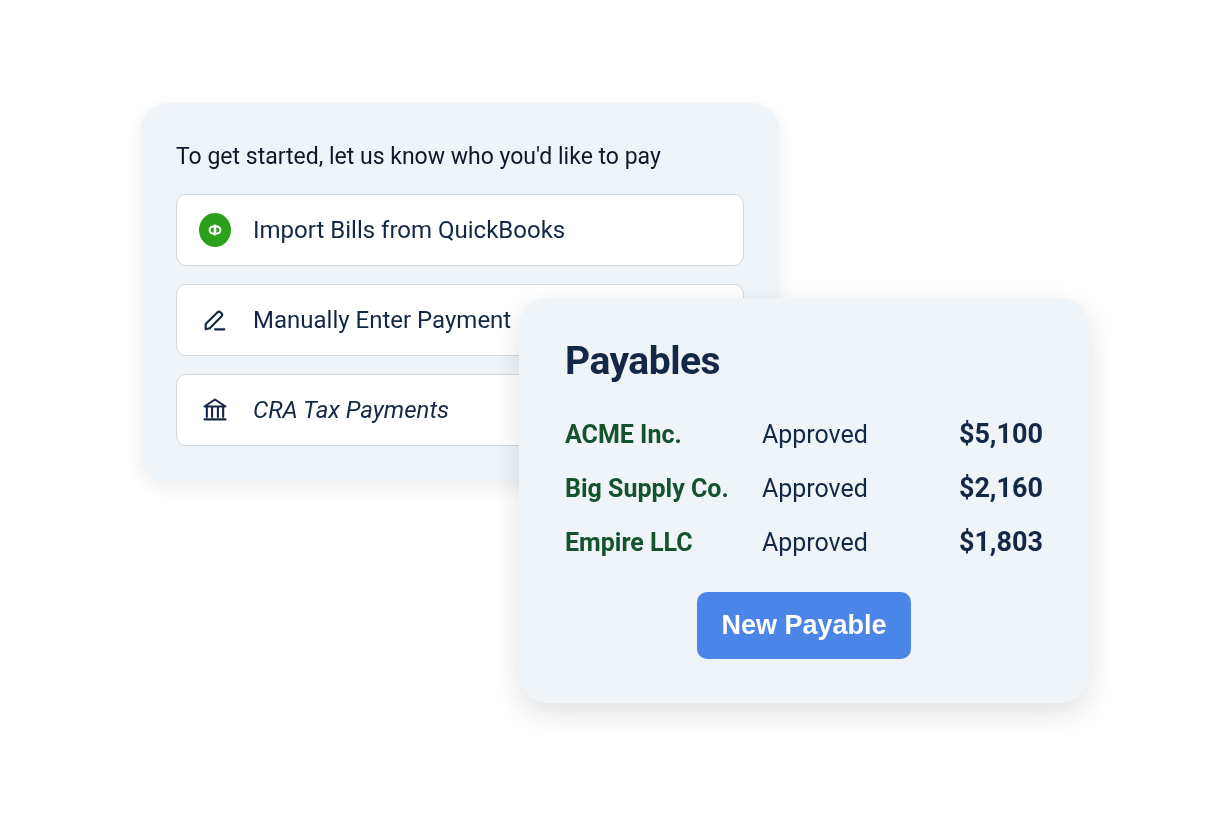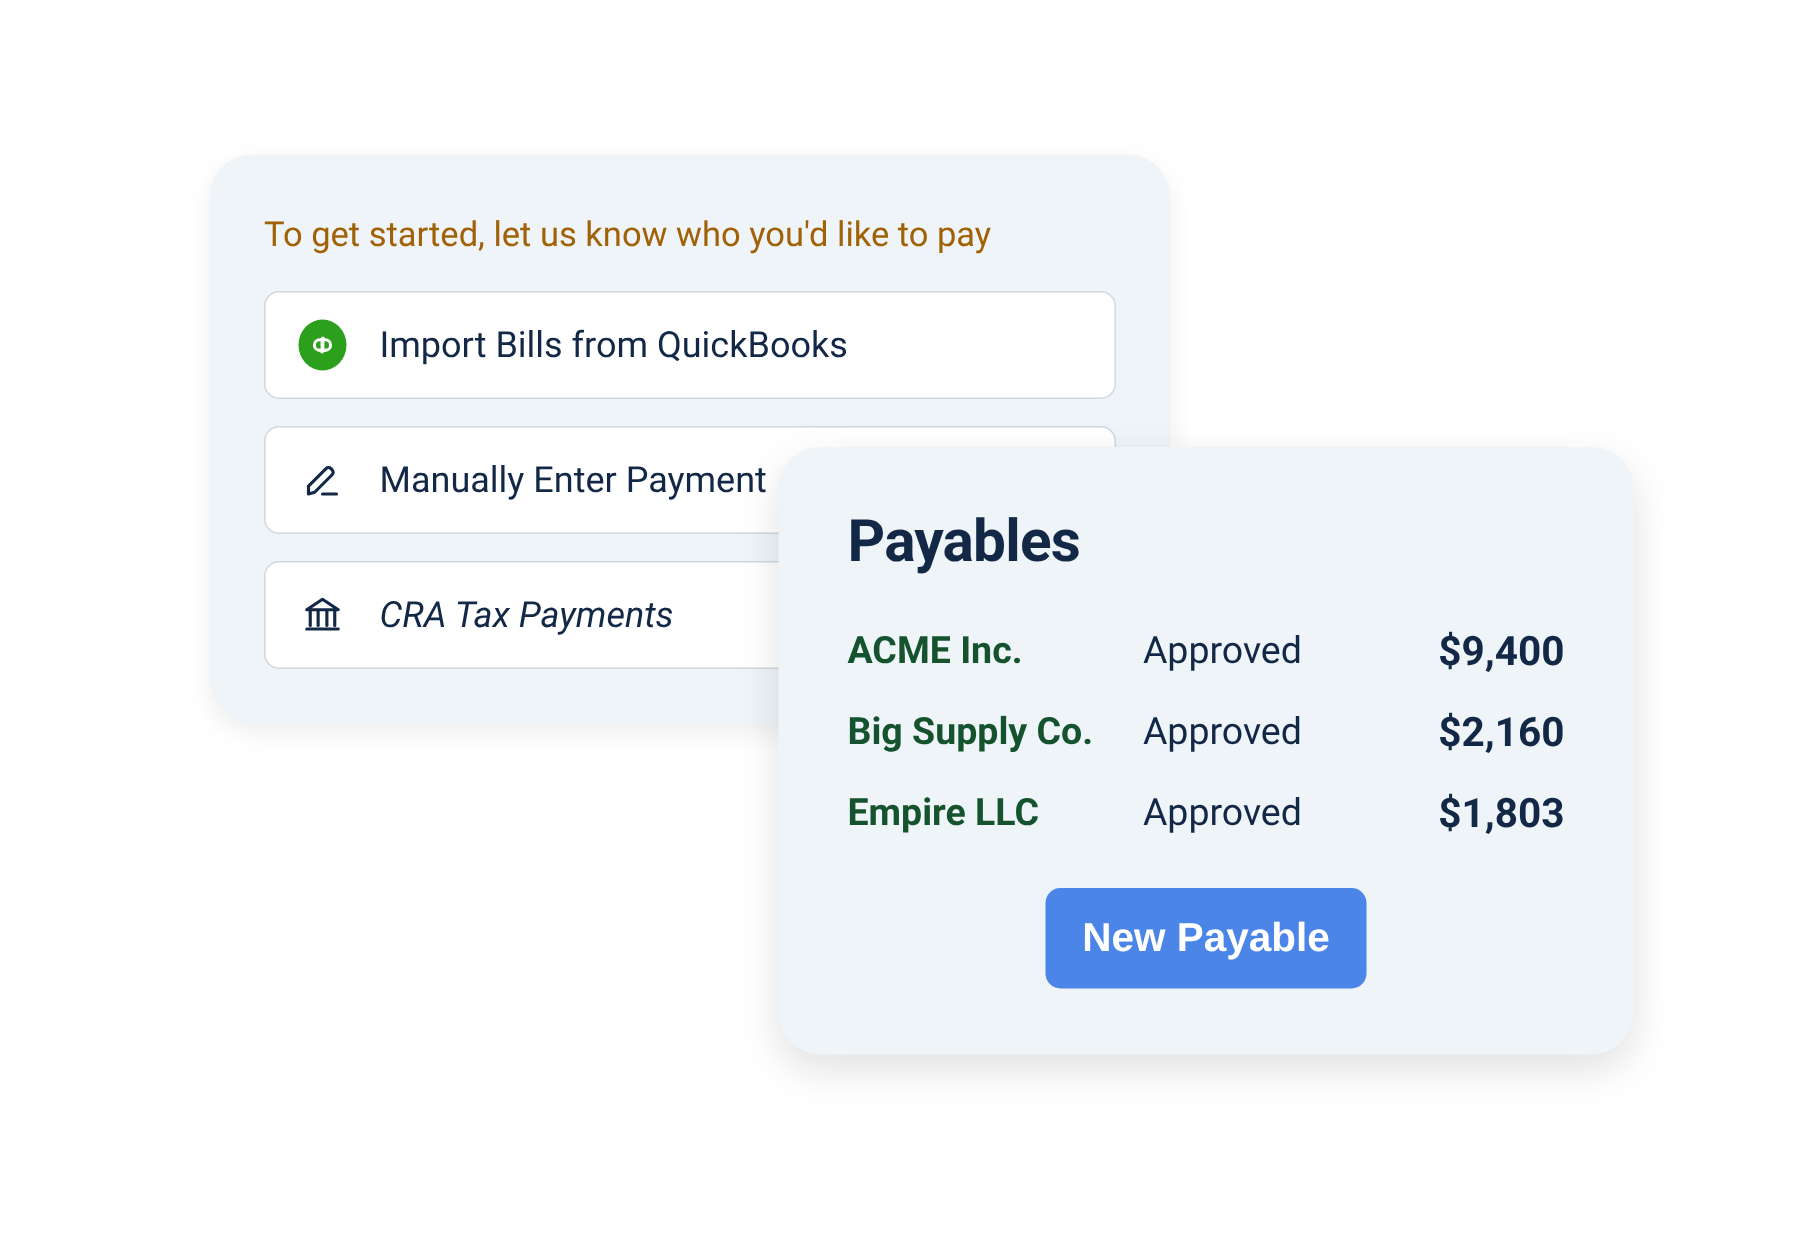--- a/index.html
+++ b/index.html
@@ -25,21 +25,21 @@
       box-shadow: 0 6px 18px rgba(0,0,0,0.07);
     }
     .card-left h1 {
       color: #132846;
       font-size: 40px;
       font-weight: 700;
       letter-spacing: -0.5px;
       margin-bottom: 28px;
     }
     .card-left .subtitle {
-      color: #a16207;
+      color: #0f172a;
       font-size: 23px;
       font-weight: 400;
       margin-bottom: 24px;
     }
     .option-row {
       background: #ffffff;
       border: 1px solid #cfd8df;
       border-radius: 10px;
       height: 72px;
       display: flex;
@@ -176,21 +176,21 @@
     <span class="label">CRA Tax Payments</span>
   </div>
 </div>
 
 <div class="card-right">
   <h2>Payables</h2>
 
   <div class="payable-row">
     <span class="company">ACME Inc.</span>
     <span class="status">Approved</span>
-    <span class="amount">$9,400</span>
+    <span class="amount">$5,100</span>
   </div>
   <div class="payable-row">
     <span class="company">Big Supply Co.</span>
     <span class="status">Approved</span>
     <span class="amount">$2,160</span>
   </div>
   <div class="payable-row">
     <span class="company">Empire LLC</span>
     <span class="status">Approved</span>
     <span class="amount">$1,803</span>

